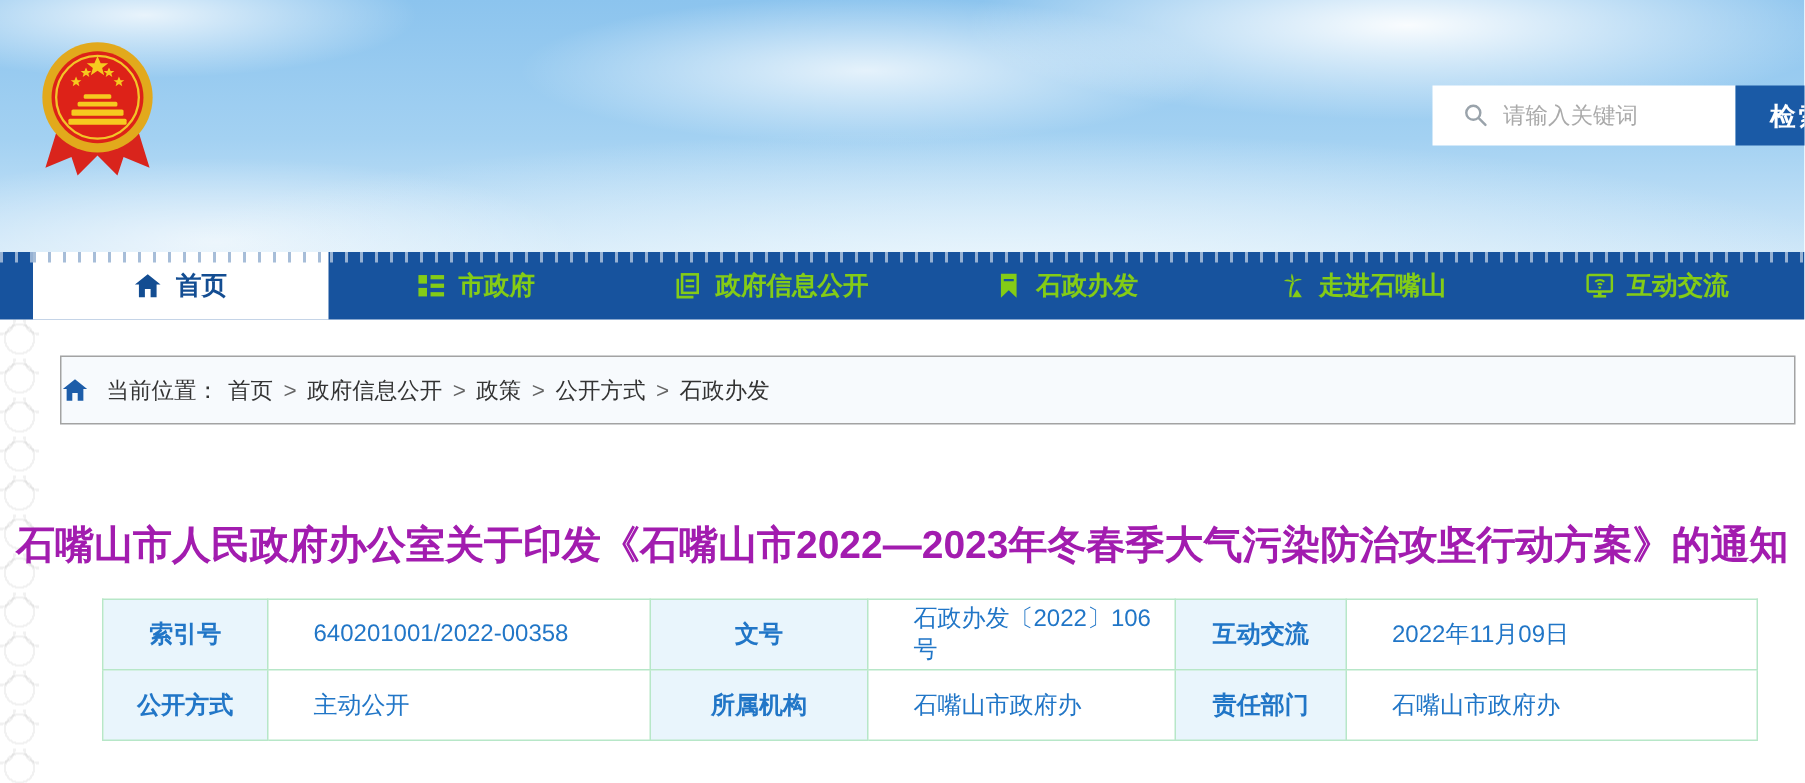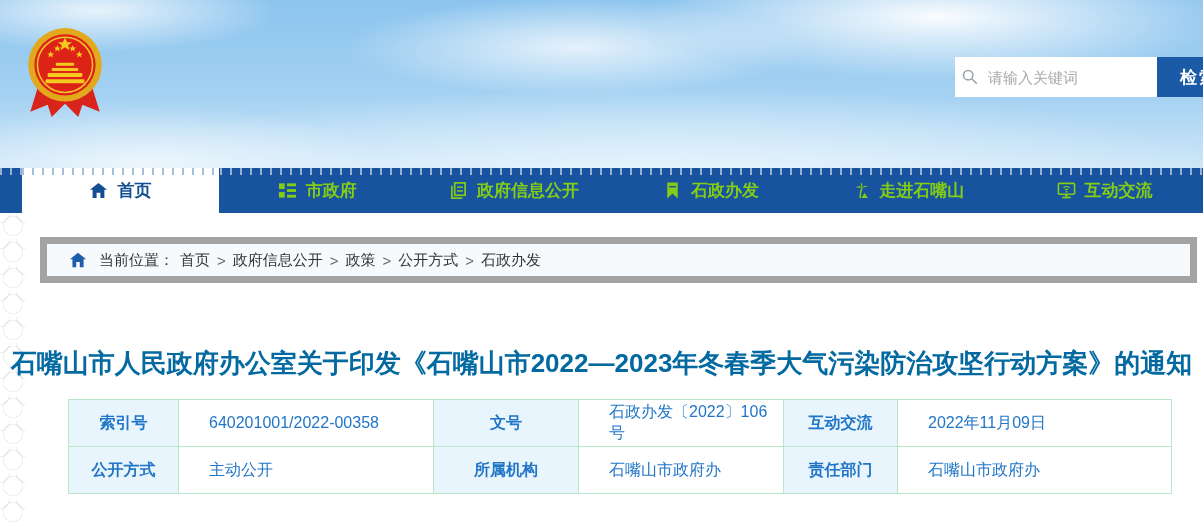--- a/index.html
+++ b/index.html
@@ -26,21 +26,21 @@
     font-size:40px; font-weight:bold; color:#1b5aa5; letter-spacing:1px;
     text-shadow:0 1px 1px rgba(255,255,255,.6);
   }
   .site-url {
     margin-top:8px; font-size:13px; font-weight:bold; color:#1c5da8;
     letter-spacing:4.5px;
   }
   .search-wrap { position:absolute; left:955px; top:57px; height:40px; display:flex; }
   .search-box {
     width:202px; height:40px; background:#fff; display:flex; align-items:center;
-    padding-left:6px;
+    padding-left:20px;
   }
   .search-box svg { flex:0 0 auto; }
   .search-input {
     border:none; outline:none; background:transparent; width:150px; margin-left:9px;
     font-size:15px; color:#333; font-family:"Liberation Sans", sans-serif;
   }
   .search-input::placeholder { color:#aaa; }
   .search-btn {
     width:84px; height:40px; border:none; background:#1a5aa6; color:#fff;
     font-size:17px; font-weight:bold; cursor:pointer; letter-spacing:2px;
@@ -72,33 +72,33 @@
     position:absolute; left:0; top:213px; width:26px; height:309px;
     background:
       radial-gradient(circle at 13px 13px, rgba(0,0,0,0) 9px, rgba(0,0,0,.055) 9px 10.5px, rgba(0,0,0,0) 10.5px) 0 0/26px 26px,
       radial-gradient(circle at 0 0, rgba(0,0,0,0) 9px, rgba(0,0,0,.055) 9px 10.5px, rgba(0,0,0,0) 10.5px) 0 0/26px 26px,
       radial-gradient(circle at 26px 0, rgba(0,0,0,0) 9px, rgba(0,0,0,.055) 9px 10.5px, rgba(0,0,0,0) 10.5px) 0 0/26px 26px;
   }
 
   
   .breadcrumb {
     position:absolute; left:40px; top:237px; width:1157px; height:46px;
-    background:#f7fafd; border:7px solid #a3a3a3;
-    display:flex; align-items:center; padding-left:22px;
+    background:#f7fafd; border:1px solid #a3a3a3;
+    display:flex; align-items:center; 
     font-size:15px; color:#333;
   }
   .breadcrumb svg { width:18px; height:18px; margin-right:12px; }
   .crumb { color:#333; cursor:pointer; }
   .crumb-sep { color:#666; margin:0 7px; }
   .crumb-label { color:#333; margin-right:6px; }
 
   
   .doc-title {
     position:absolute; left:0; top:346px; width:1203px;
-    text-align:center; font-size:26px; font-weight:bold; color:#0369a1;
+    text-align:center; font-size:26px; font-weight:bold; color:#a21caf;
   }
 
   
   .info-table {
     position:absolute; left:68px; top:399px; width:1104px;
     border-collapse:collapse; table-layout:fixed;
   }
   .info-table td {
     border:1px solid #b7e7c8; height:47px; font-size:16px; color:#2176c7;
   }

